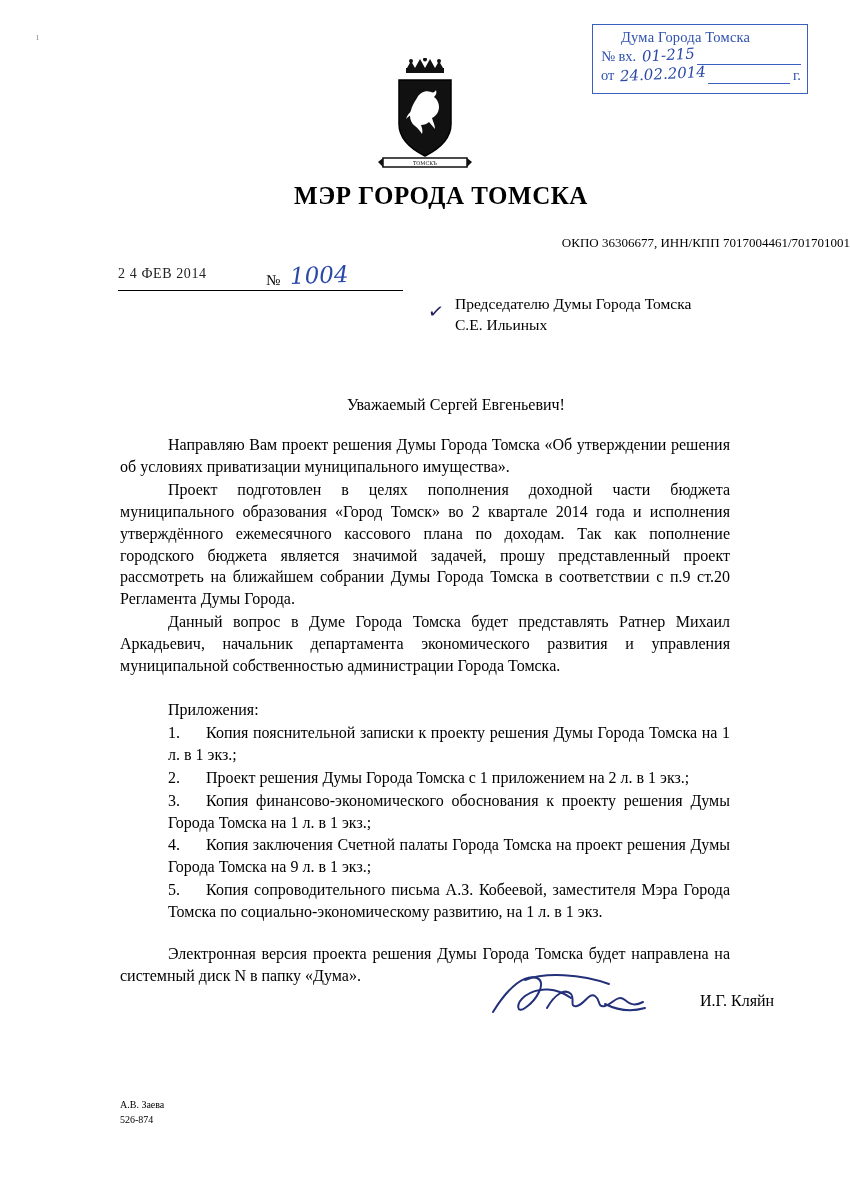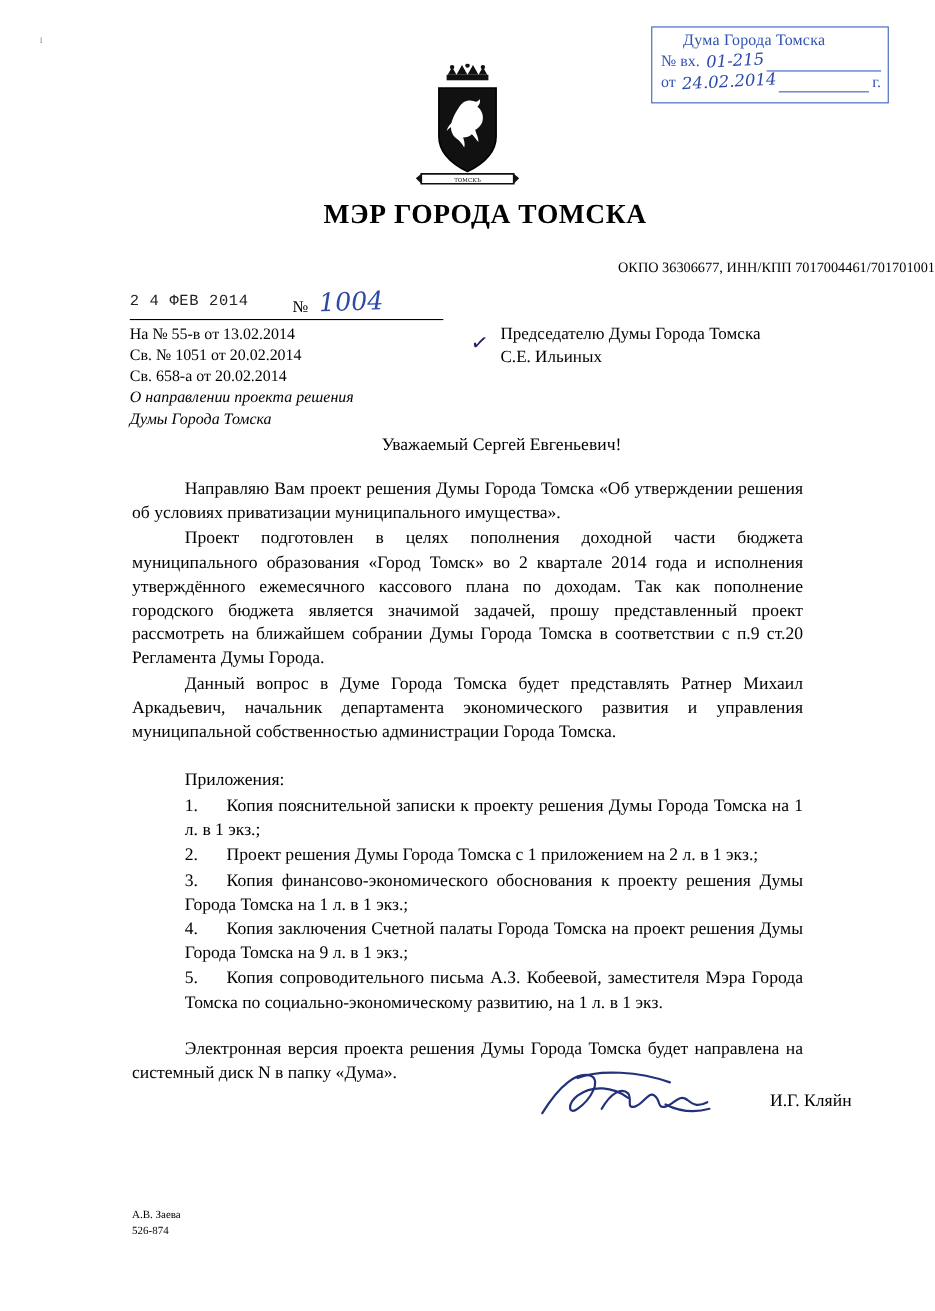--- a/index.html
+++ b/index.html
@@ -97,21 +97,21 @@
     position: absolute;
     top: 266px;
     left: 118px;
     width: 290px;
     height: 30px;
   }
   .datenum .date-stamp {
     position: absolute;
     left: 0;
     top: 0;
-    font-family: Liberation Mono, monospace;
+    font-family: Liberation Serif, serif;
     font-size: 14px;
     letter-spacing: .6px;
     color: #222;
   }
   .datenum .no-sign {
     position: absolute;
     left: 148px;
     top: 6px;
     font-size: 15px;
   }
@@ -295,27 +295,20 @@
   <div class="org-title">МЭР ГОРОДА ТОМСКА</div>
   <div class="org-codes">ОКПО 36306677, ИНН/КПП 7017004461/701701001</div>
 
   <div class="datenum">
     <span class="date-stamp">2 4 ФЕВ 2014</span>
     <span class="no-sign">№</span>
     <span class="no-value">1004</span>
     <span class="rule"></span>
   </div>
 
-  <div class="refs">
-    <div>На № 55-в от 13.02.2014</div>
-    <div>Св. № 1051 от 20.02.2014</div>
-    <div>Св. 658-а от 20.02.2014</div>
-    <div class="ital">О направлении проекта решения</div>
-    <div class="ital">Думы Города Томска</div>
-  </div>
 
   <div class="checkmark">✓</div>
 
   <div class="addressee">
     <div>Председателю Думы Города Томска</div>
     <div>С.Е. Ильиных</div>
   </div>
 
   <div class="salutation">Уважаемый Сергей Евгеньевич!</div>
 

